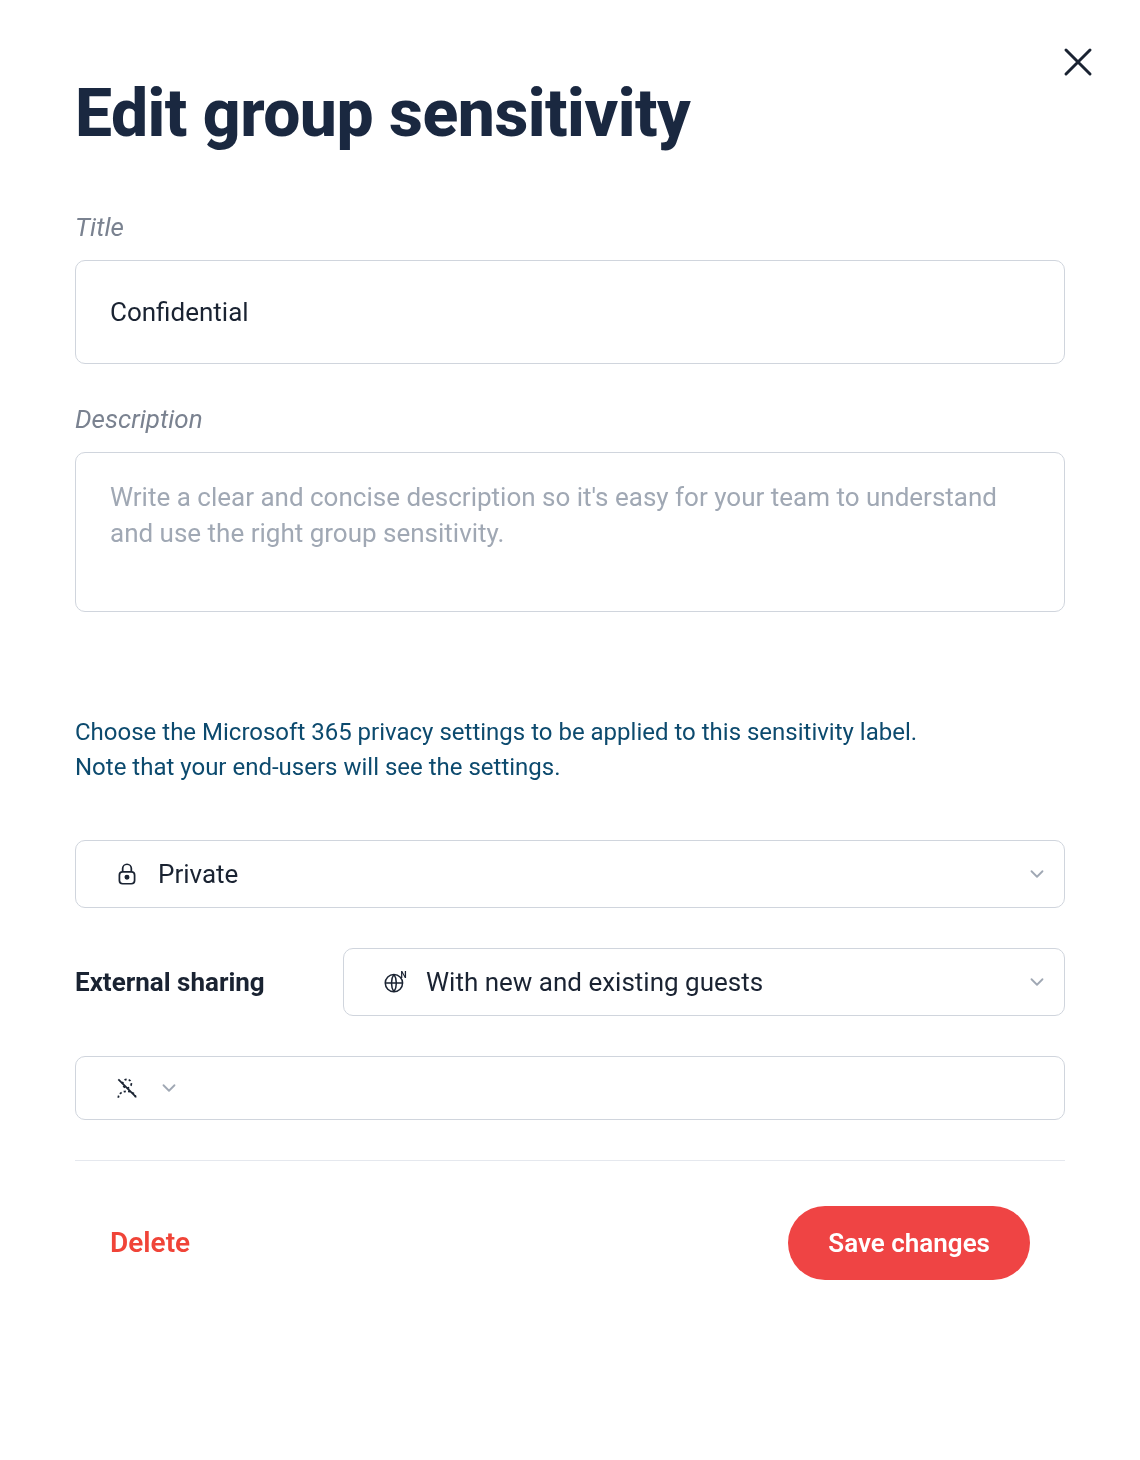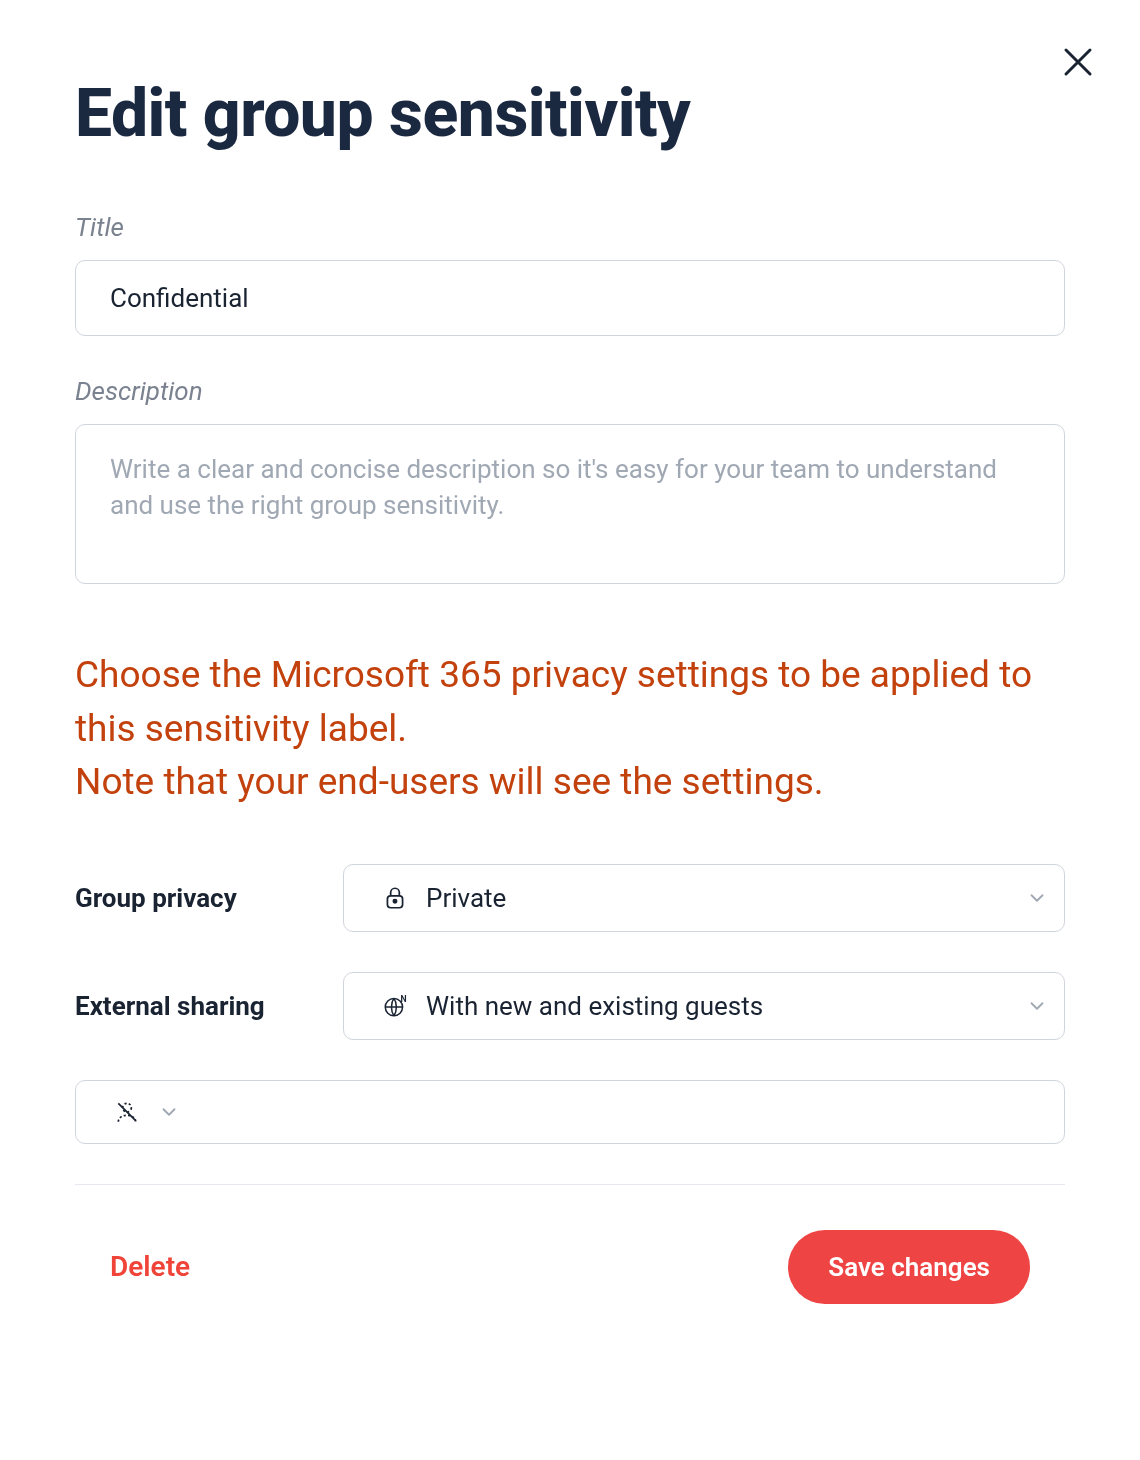--- a/index.html
+++ b/index.html
@@ -44,21 +44,21 @@
     font-size: 26px;
     color: #7a8290;
     margin-bottom: 18px;
     display: block;
     font-style: italic;
   }
   .text-input {
     width: 100%;
     border: 1px solid #d0d5dd;
     border-radius: 10px;
-    padding: 22px 34px;
+    padding: 36px 34px;
     font-size: 26px;
     color: #1a2332;
     font-family: inherit;
     outline: none;
     margin-bottom: 40px;
   }
   .textarea {
     width: 100%;
     border: 1px solid #d0d5dd;
     border-radius: 10px;
@@ -69,24 +69,25 @@
     outline: none;
     resize: none;
     height: 160px;
     line-height: 1.4;
     margin-bottom: 60px;
   }
   .textarea::placeholder {
     color: #a0a8b4;
   }
   .instruction {
-    font-size: 37px;
-    color: #c2410c;
+    font-size: 24px;
+    color: #0c4a6e;
     line-height: 1.45;
     margin-bottom: 55px;
+    margin-top: 39px;
   }
   .select-row {
     display: flex;
     align-items: center;
     margin-bottom: 40px;
   }
   .select-label {
     font-size: 26px;
     font-weight: 700;
     color: #1a2332;
@@ -172,21 +173,20 @@
 <label class="field-label">Title</label>
 <input class="text-input" type="text" value="Confidential" style="">
 
 <label class="field-label">Description</label>
 <textarea class="textarea" placeholder="Write a clear and concise description so it's easy for your team to understand and use the right group sensitivity." style=""></textarea>
 
 <p class="instruction" style="white-space:pre-line;">Choose the Microsoft 365 privacy settings to be applied to this sensitivity label.
 Note that your end-users will see the settings.</p>
 
 <div class="select-row">
-  <div class="select-label">Group privacy</div>
   <div class="select-box">
     <span class="select-icon">
       <svg viewBox="0 0 24 24" fill="none" stroke="#1a2332" stroke-width="1.6">
         <rect x="5" y="10" width="14" height="11" rx="3"></rect>
         <path d="M8 10 V7 a4 4 0 0 1 8 0 v3"></path>
         <circle cx="12" cy="15" r="1.5" fill="#1a2332"></circle>
       </svg>
     </span>
     <span class="select-text">Private</span>
     <span class="chevron">

